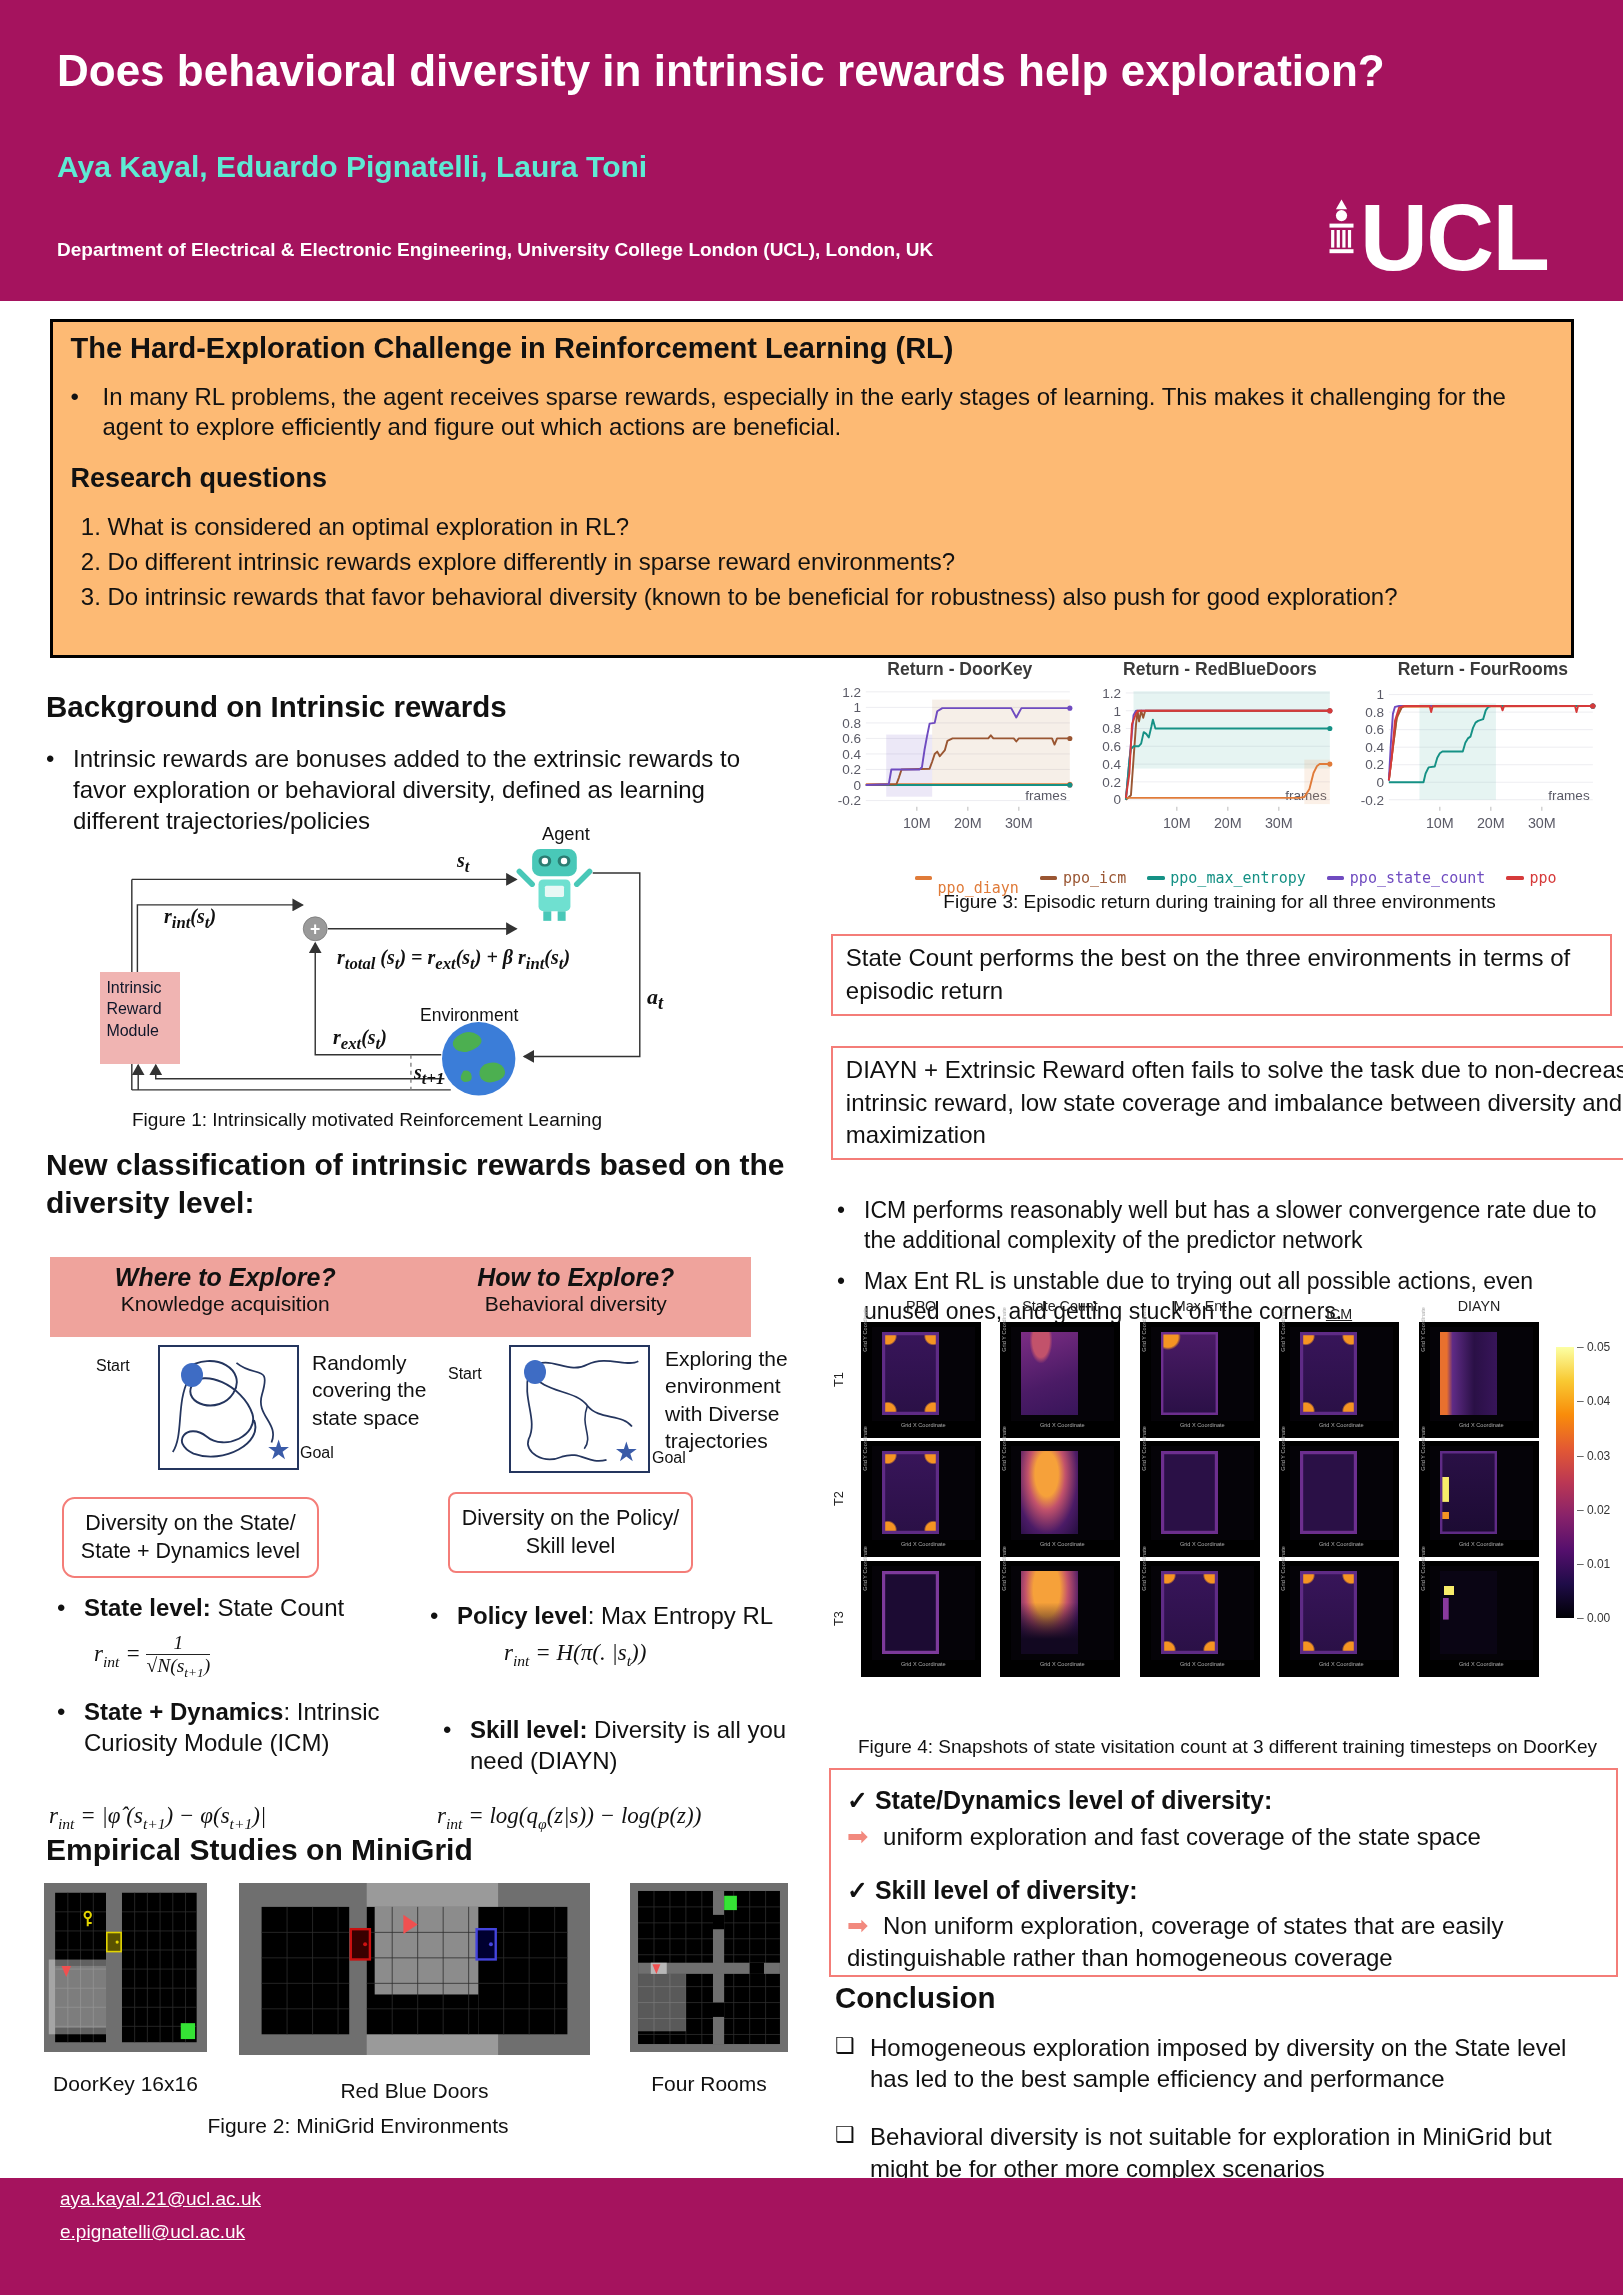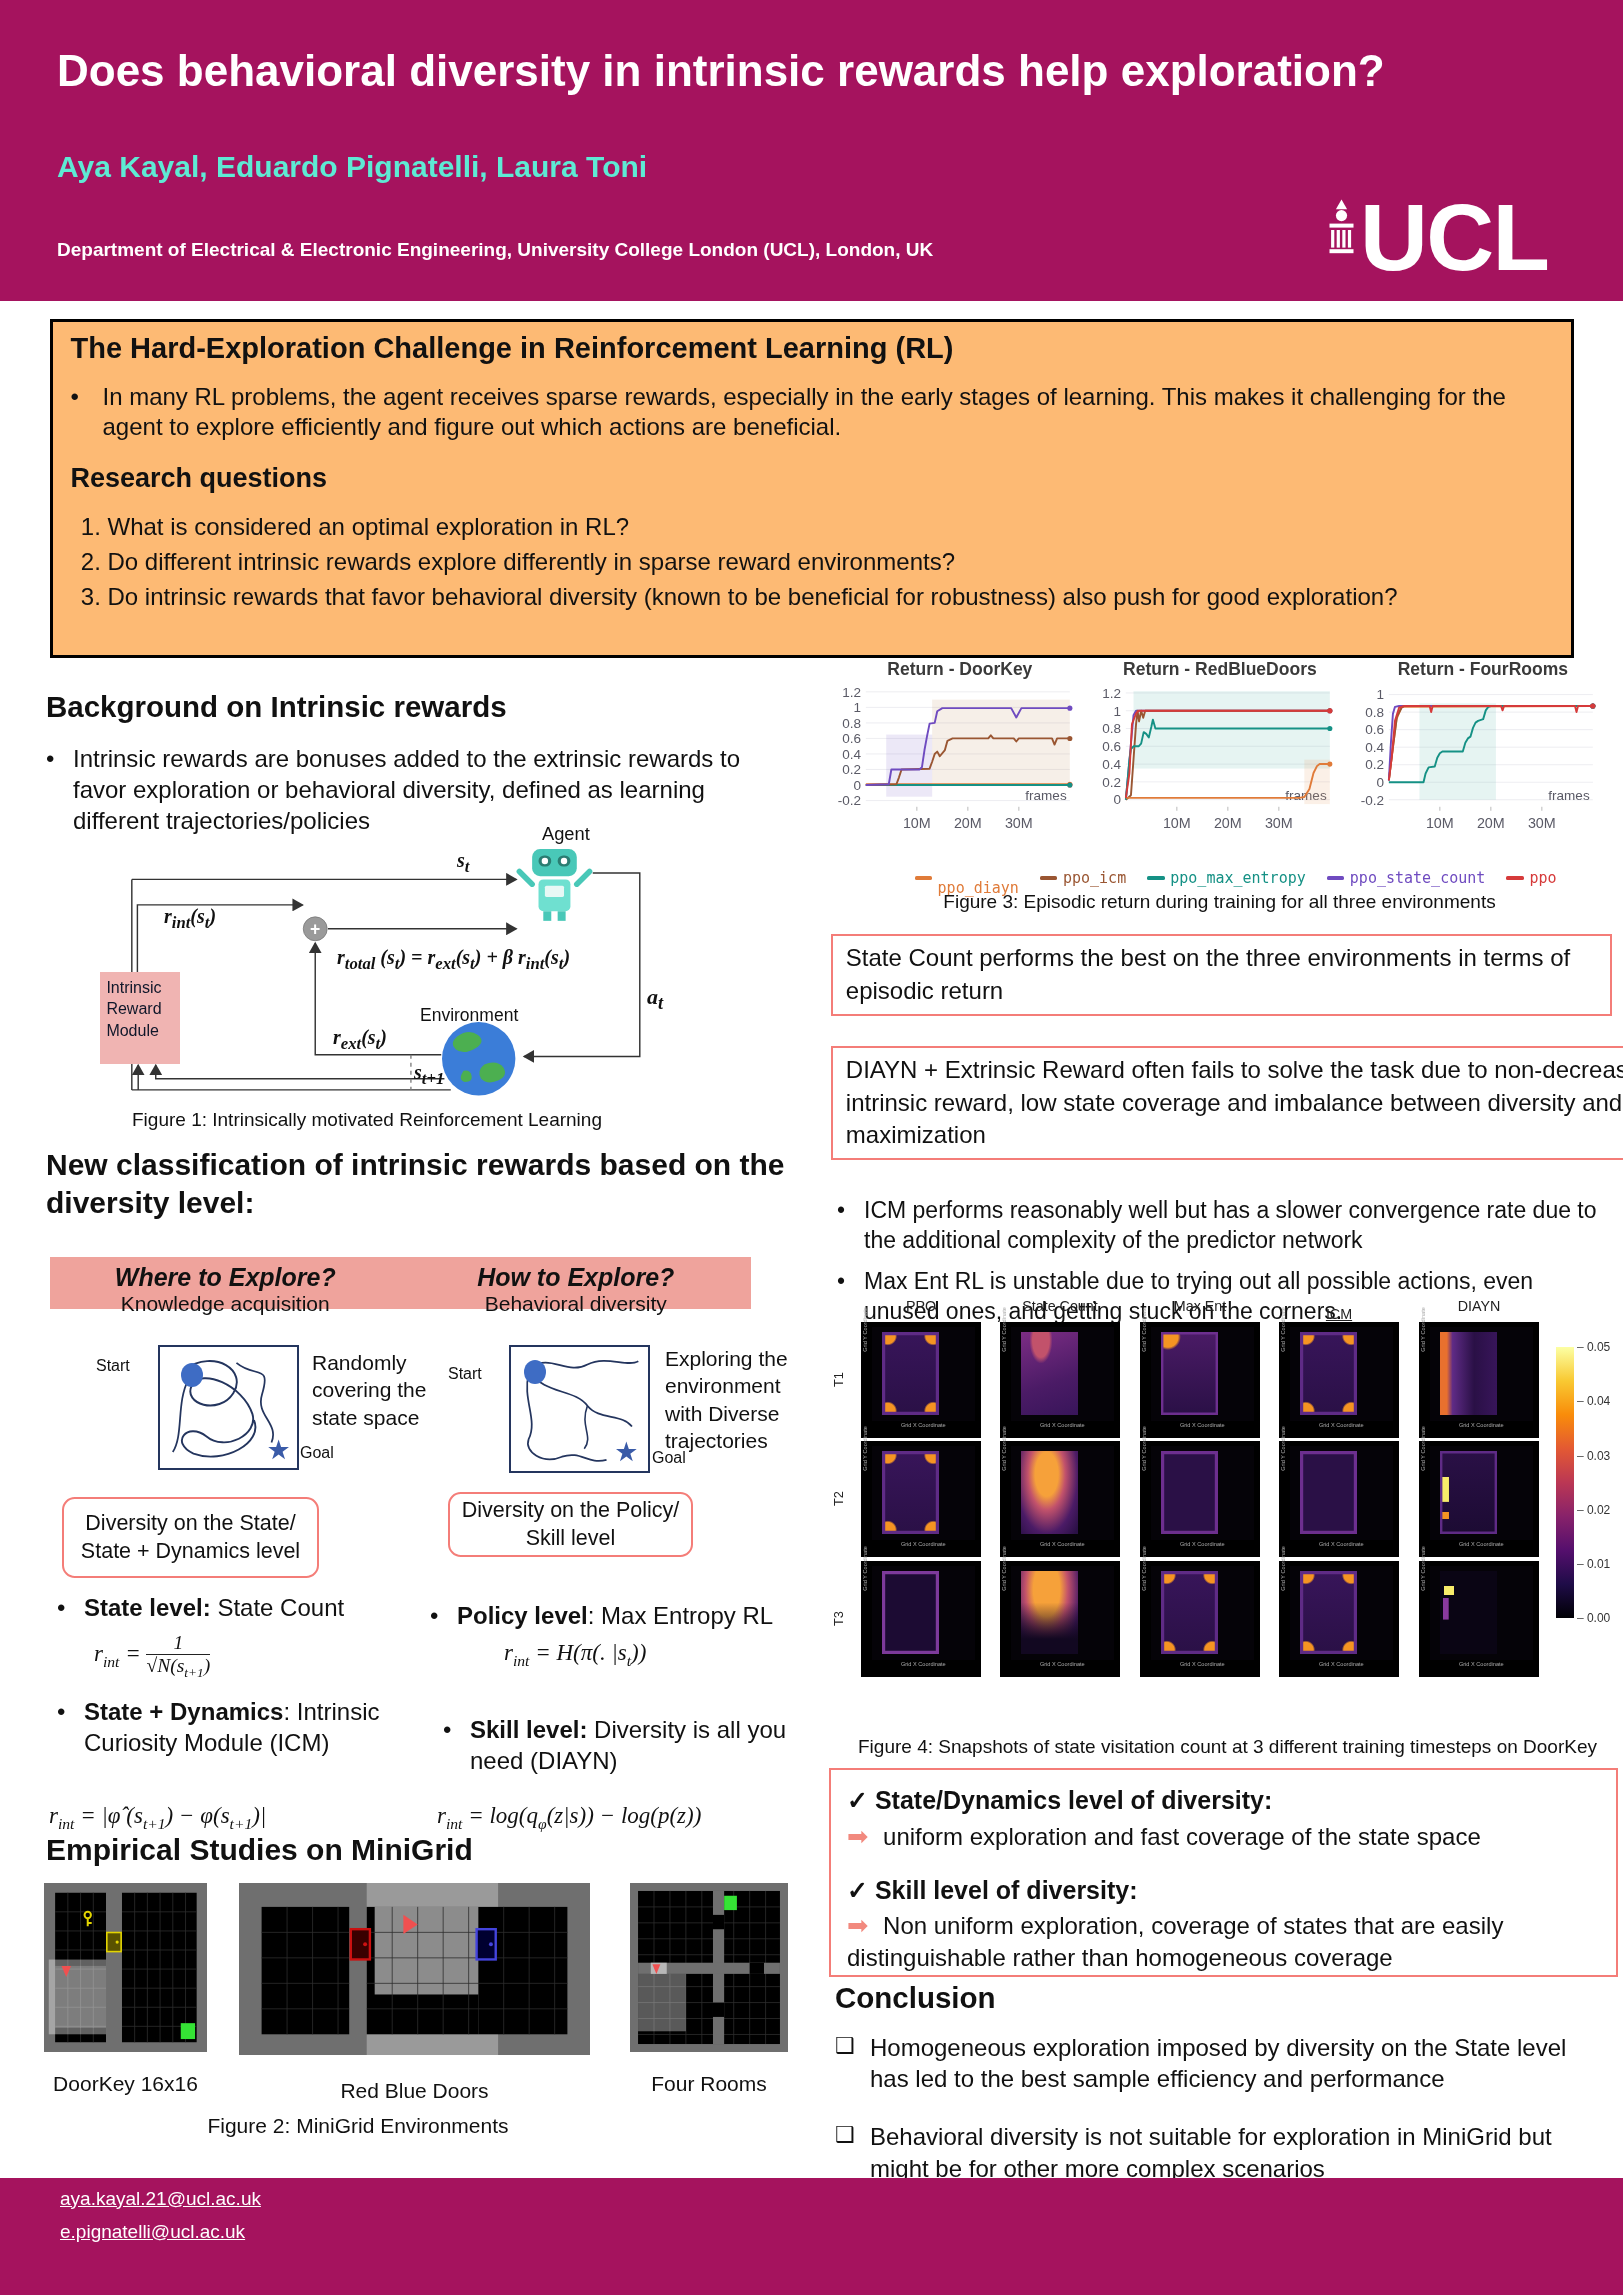--- a/index.html
+++ b/index.html
@@ -43,21 +43,21 @@
   .blt .bullet-dot{width:27px;flex:none;}
 
   
   .fig1{left:76px;top:825px;width:622px;height:281px;}
   .fig1 .lbl{position:absolute;font-size:17.5px;color:#111;}
   .fig1 .mathlbl{font-family:"Liberation Serif",serif;font-style:italic;font-size:20px;font-weight:bold;}
   .irm-box{position:absolute;left:24px;top:147px;width:80px;height:92px;background:#F0B4B2;
     font-size:16px;line-height:1.35;padding:4.8px 6.4px;box-sizing:border-box;color:#0f172a;}
 
   
-  .banner{left:50px;top:1257px;width:701px;height:52px;background:#EFA39C;display:flex;}
+  .banner{left:50px;top:1257px;width:701px;height:80px;background:#EFA39C;display:flex;}
   .banner .half{width:50%;text-align:center;padding-top:6.4px;}
   .banner .bt{font-size:25px;font-weight:bold;font-style:italic;}
   .banner .bs{font-size:21px;}
   .traj-box{position:absolute;border:2.4px solid #24355E;background:#fff;}
   .traj-lbl{position:absolute;font-size:16px;}
   .goal-star{position:absolute;color:#3A5BA8;font-size:27px;}
   .start-dot{position:absolute;width:22px;height:24px;border-radius:50%;background:#3E6CC4;}
 
   
   .env{position:absolute;background:#6f6f6f;}
@@ -257,21 +257,21 @@
       <path d="M22,34 C14,66 34,92 22,116 C16,132 40,148 64,138 C88,130 96,148 120,142" fill="none" stroke="#24355E" stroke-width="2.2"></path>
       <path d="M96,74 C86,100 104,112 92,128" fill="none" stroke="#24355E" stroke-width="2"></path>
     </svg>
     <div class="start-dot" style="left:12.8px;top:12.8px;"></div>
     <div class="goal-star" style="right:9.6px;bottom:3.2px;">★</div>
   </div>
   <div class="abs body-text" style="left:665px;top:1345px;width:139px;font-size:21px;">Exploring the environment with Diverse trajectories</div>
   <div class="abs traj-lbl" style="left:652px;top:1449px;">Goal</div>
 
   <div class="abs rounded-red" style="left:62px;top:1497px;width:257px;height:81px;">Diversity on the State/ State + Dynamics level</div>
-  <div class="abs rounded-red" style="left:448px;top:1492px;width:245px;height:65px;">Diversity on the Policy/ Skill level</div>
+  <div class="abs rounded-red" style="left:448px;top:1492px;width:245px;height:81px;border-radius:8px;">Diversity on the Policy/ Skill level</div>
 
   <div class="abs blt" style="left:57px;top:1594px;width:351px;font-size:24px;">
     <span class="bullet-dot">•</span>
     <span><b>State level:</b> State Count</span>
   </div>
   <div class="abs formula" style="left:94px;top:1632px;">r<sub>int</sub> = <span class="frac">
         <span class="fnum">1</span>
         <span class="fden">√<span class="ovl">N(s<sub>t+1</sub>)</span></span>
       </span></div>
   <div class="abs blt" style="left:57px;top:1696px;width:335px;font-size:24px;line-height:1.3;">

